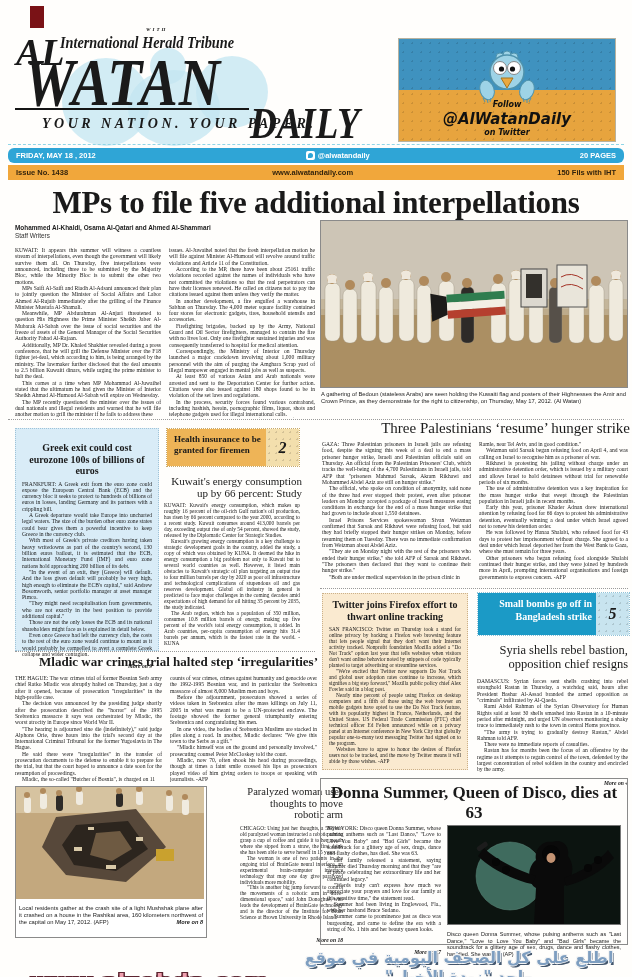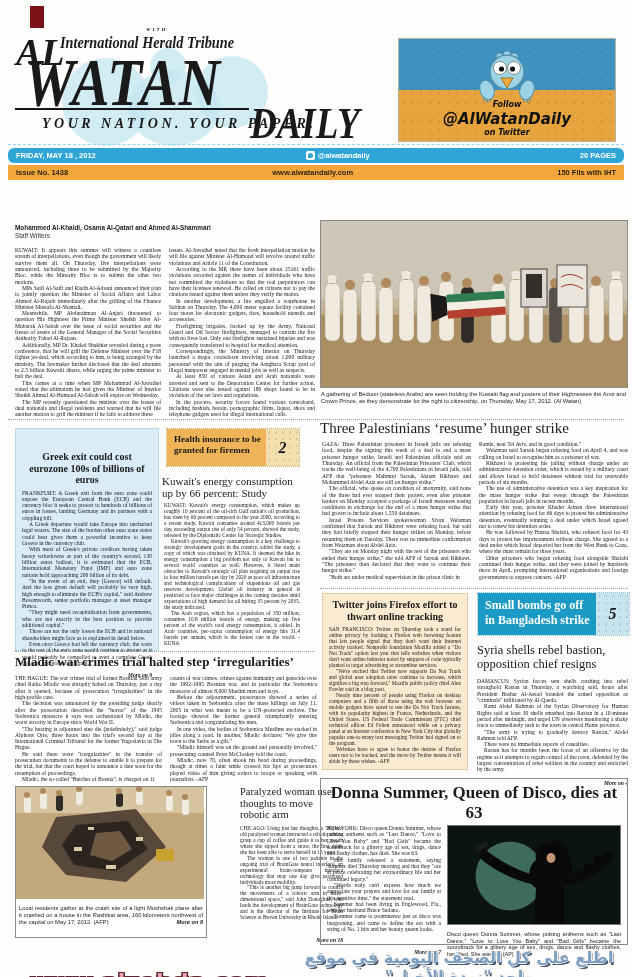--- a/index.html
+++ b/index.html
@@ -32,21 +32,21 @@
   .byline{font-family:"Liberation Sans",sans-serif;font-size:6.4px;font-weight:bold;line-height:1.25;}
   .byline .role{font-weight:normal;color:#333;}
   .photo-frame{border:1px solid #8a8a8a;background:#ccc;overflow:hidden;}
   .caption{font-family:"Liberation Sans",sans-serif;font-size:5.8px;line-height:1.2;color:#222;text-align:justify;}
   .boxtitle{font-weight:bold;text-align:center;line-height:1.15;}
   .kicker-box{display:flex;border:1px dotted #c7a96a;}
   .kicker-box .kmain{flex:1;padding:5px 4px 4px 7px;font-weight:bold;line-height:1.25;}
   .kicker-box .kpage{width:33px;display:flex;align-items:center;justify-content:center;
        font-style:italic;font-weight:bold;font-size:16px;
        background-image:radial-gradient(#00000022 1px,transparent 1px);background-size:7px 7px;}
-  .sec-head{text-align:left;line-height:1.1;}
+  .sec-head{text-align:right;line-height:1.1;}
   
   .zebda{font-family:"DejaVu Sans",sans-serif;font-weight:bold;font-size:22px;letter-spacing:1px;color:#ef9fae;
      text-shadow:-1.5px -1.5px 0 #5c2430,1.5px -1.5px 0 #5c2430,-1.5px 1.5px 0 #5c2430,1.5px 1.5px 0 #5c2430,2.5px 2.5px 0 #5c2430;}
   .arabic{font-family:"DejaVu Sans",sans-serif;font-weight:bold;font-size:16px;direction:rtl;color:#7e9ec0;
      text-shadow:-1px -1px 0 #f4f4f4,1px -1px 0 #f4f4f4,-1px 1px 0 #f4f4f4,1.5px 1.5px 0 #44576e;}
 </style>
 </head>
 <body>
 
 <div class="page">
@@ -103,20 +103,21 @@
     <span>20 PAGES</span>
   </div>
   <div class="bar" style="top:164.5px;background:#f1a73b;color:#34240d;padding:0 8px;width:600px;">
     <span>Issue No. 1438</span>
     <span class="mid">
         <span>www.alwatandaily.com</span>
       </span>
     <span>150 Fils with IHT</span>
   </div>
 
+  <div class="abs headline" style="left:0;top:185px;width:632px;">MPs to file five additional interpellations</div>
 
   <div class="abs byline" style="left:15px;top:224px;width:290px;">
     <div>Mohammed Al-Khaldi, Osama Al-Qatari and Ahmed Al-Shammari</div>
     <div class="role">Staff Writers</div>
   </div>
   <div class="abs jbody" style="left:15px;top:247px;width:146px;height:171px;">
       <p>KUWAIT: It appears this summer will witness a countless stream of interpellations, even though the government will likely survive them all. On Thursday, five interpellations were announced, including three to be submitted by the Majority Bloc, while the Minority Bloc is to submit the other two motions.</p>
       <p>MPs Saifi Al-Saifi and Riadh Al-Adsani announced their plan to jointly question the Minister of Social Affairs and Labor Ahmed Al-Rujaib immediately after the grilling of the Finance Minister Mustafa Al-Shamali.</p>
       <p>Meanwhile, MP Abdurahman Al-Anjari threatened to question His Highness the Prime Minister Sheikh Jaber Al-Mubarak Al-Sabah over the issue of social securities and the freeze of assets of the General Manager of the Social Securities Authority Fahad Al-Rajaan.</p>
       <p>Additionally, MP Dr. Khaled Shakhier revealed during a press conference, that he will grill the Defense Minister over the F18 fighter jet-deal, which according to him, is being arranged by the ministry. The lawmaker further disclosed that the deal amounts to 2.5 billion Kuwaiti dinars, while urging the prime minister to halt the deal.</p>
@@ -194,21 +195,21 @@
       <rect x="200" y="48" width="26" height="38" fill="#dcd8cf" stroke="#444"></rect>
       <rect x="205" y="53" width="16" height="24" fill="#33302c"></rect>
       <rect x="236" y="44" width="30" height="42" fill="#e9e5da" stroke="#555"></rect>
       <path d="M240,56 q10,-6 22,2 M240,66 q10,-6 22,2" stroke="#a33327" fill="none"></path>
     </svg>
   </div>
   <div class="abs caption" style="left:321px;top:391px;width:305px;height:24px;">A gathering of Bedoun (stateless Arabs) are seen holding the Kuwaiti flag and posters of their Highnesses the Amir and Crown Prince, as they demonstrate for the right to citizenship, on Thursday, May 17, 2012. (Al Watan)</div>
 
   <div class="abs dotted" style="left:8px;top:419px;width:616px;"></div>
 
-  <div class="abs" style="left:15px;top:428px;width:144px;height:223px;background:#d9ecf7;border:1px dotted #9fc3d8;box-sizing:border-box;padding:22px 6px;">
+  <div class="abs" style="left:15px;top:428px;width:144px;height:223px;background:#d9ecf7;border:1px dotted #9fc3d8;box-sizing:border-box;padding:13px 6px;">
     <div class="boxtitle" style="font-size:10px;">Greek exit could cost eurozone 100s of billions of euros</div>
     <div class="jbody" style="margin-top:4px;height:182px;">
         <p>FRANKFURT: A Greek exit from the euro zone could expose the European Central Bank (ECB) and the currency bloc it seeks to protect to hundreds of billions of euros in losses, landing Germany and its partners with a crippling bill.</p>
         <p>A Greek departure would take Europe into uncharted legal waters. The size of the burden other euro zone states could bear gives them a powerful incentive to keep Greece in the currency club.</p>
         <p>With most of Greek's private creditors having taken heavy writedowns as part of the country's second, 130 billion euros bailout, it is estimated that the ECB, International Monetary Fund (IMF) and euro zone nations hold approaching 200 billion of its debt.</p>
         <p>"In the event of an exit, they (Greece) will default. And the loss given default will probably be very high, high enough to eliminate the ECB's capital," said Andrew Bosomworth, senior portfolio manager at asset manager Pimco.</p>
         <p>"They might need recapitalisation from governments, who are not exactly in the best position to provide additional capital."</p>
         <p>Those are not the only losses the ECB and its national shareholders might face as is explained in detail below.</p>
         <p>Even once Greece had left the currency club, the costs to the rest of the euro zone would continue to mount as it would probably be compelled to avert a complete Greek collapse and wider contagion.</p>
       </div>
@@ -249,21 +250,21 @@
     <div class="boxtitle" style="font-size:10px;">Twitter joins Firefox effort to thwart online tracking</div>
     <div class="jbody" style="margin-top:4px;height:138px;font-size:5.3px;">
         <p>SAN FRANCISCO: Twitter on Thursday took a stand for online privacy by backing a Firefox web browsing feature that lets people signal that they don't want their Internet activity tracked. Nonprofit foundation Mozilla added a "Do Not Track" option last year that tells websites when visitors don't want online behavior noted by snippets of code typically planted to target advertising or streamline services.</p>
         <p>"We're excited that Twitter now supports Do Not Track and global user adoption rates continue to increase, which signifies a big step forward," Mozilla public policy chief Alex Fowler said in a blog post.</p>
         <p>Nearly nine percent of people using Firefox on desktop computers and a fifth of those using the web browser on mobile gadgets have opted to use the Do Not Track feature, with its popularity highest in France, Netherlands, and the United States. US Federal Trade Commission (FTC) chief technical officer Ed Felten announced while on a privacy panel at an Internet conference in New York City that globally popular one-to-many text messaging Twitter had signed on to the program.</p>
         <p>Websites have to agree to honor the desires of Firefox users not to be tracked, and the move by Twitter means it will abide by those wishes. -AFP</p>
       </div>
   </div>
 
   <div class="abs kicker-box" style="left:477px;top:592px;width:151px;height:42px;border-color:#8fc2d8;">
-    <div class="kmain" style="background:#1b9ac6;color:#fff;font-size:12px;">Small bombs go off in Bangladesh strike</div>
+    <div class="kmain" style="background:#1b9ac6;color:#fff;font-size:10px;text-align:right;">Small bombs go off in Bangladesh strike</div>
     <div class="kpage" style="background-color:#c8e4ef;">5</div>
   </div>
 
   <div class="abs sec-head" style="left:477px;top:644px;width:151px;font-size:12.5px;">Syria shells rebel bastion, opposition chief resigns</div>
   <div class="abs jbody" style="left:477px;top:678px;width:151px;height:112px;">
       <p>DAMASCUS: Syrian forces sent shells crashing into rebel stronghold Rastan in Thursday, a watchdog said, hours after President Bashar Al-Assad branded the armed opposition as "criminals" infiltrated by Al-Qaeda.</p>
       <p>Rami Abdel Rahman of the Syrian Observatory for Human Rights said at least 30 shells smashed into Rastan in a 10-minute period after midnight, and urged UN observers monitoring a shaky truce to immediately rush to the town in central Homs province.</p>
       <p>"The army is trying to gradually destroy Rastan," Abdel Rahman told AFP.</p>
       <p>There were no immediate reports of casualties.</p>
       <p>Rastan has for months been the focus of an offensive by the regime as it attempts to regain control of the town, defended by the largest concentration of rebel soldiers in the country and encircled by the army.</p>

